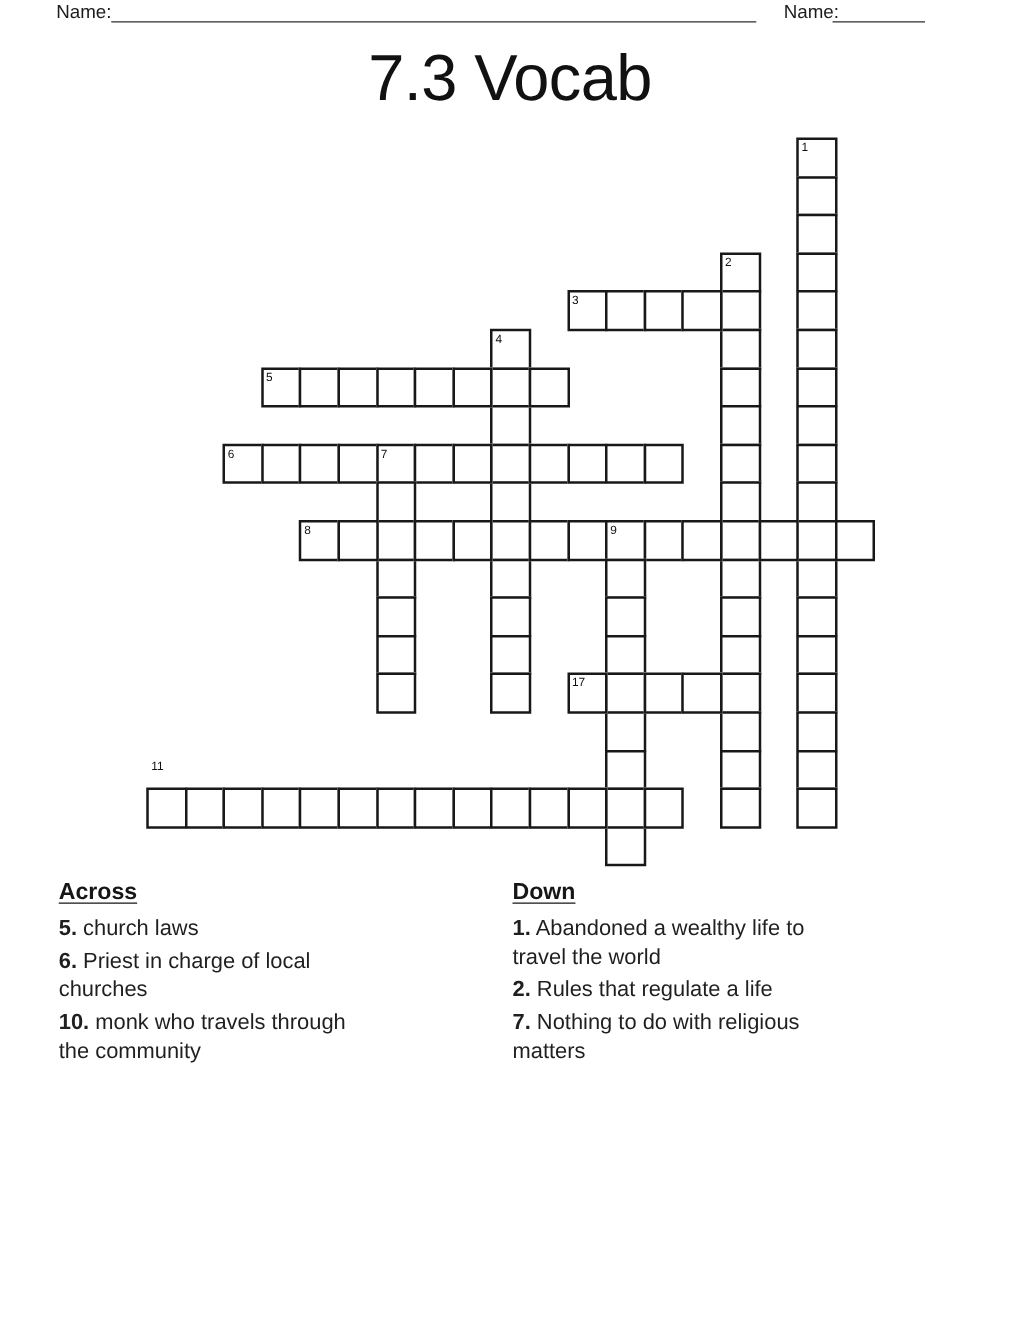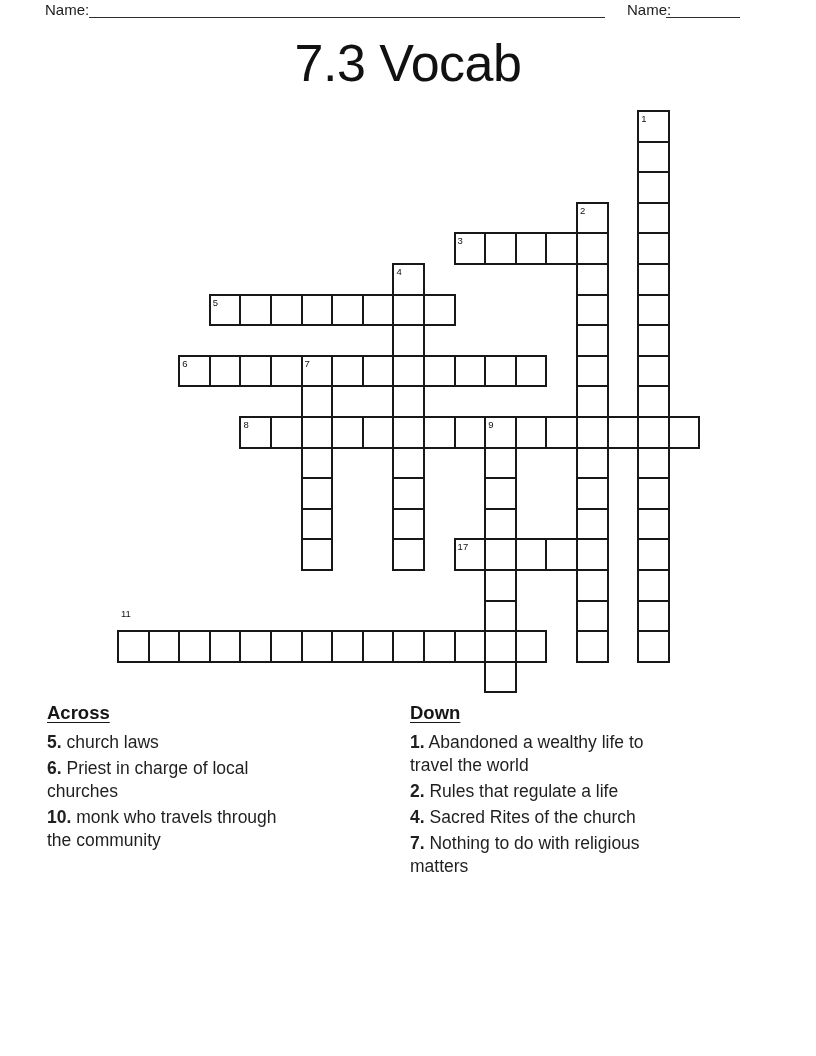--- a/index.html
+++ b/index.html
@@ -186,18 +186,17 @@
         <div class="clue"><span class="num">6.</span> Priest in charge of local<br>churches</div>
         <div class="clue"><span class="num">10.</span> monk who travels through<br>the community</div>
       </div>
   </div>
 
   <div class="clue-col down">
     <h2 class="clue-heading">Down</h2>
     <div id="down-list">
         <div class="clue"><span class="num">1.</span> Abandoned a wealthy life to<br>travel the world</div>
         <div class="clue"><span class="num">2.</span> Rules that regulate a life</div>
-        <div class="clue"><span class="num">4.</span> Sacred Rites of the church</div>
         <div class="clue"><span class="num">7.</span> Nothing to do with religious<br>matters</div>
       </div>
   </div>
 
 </div>
 
 </body></html>

